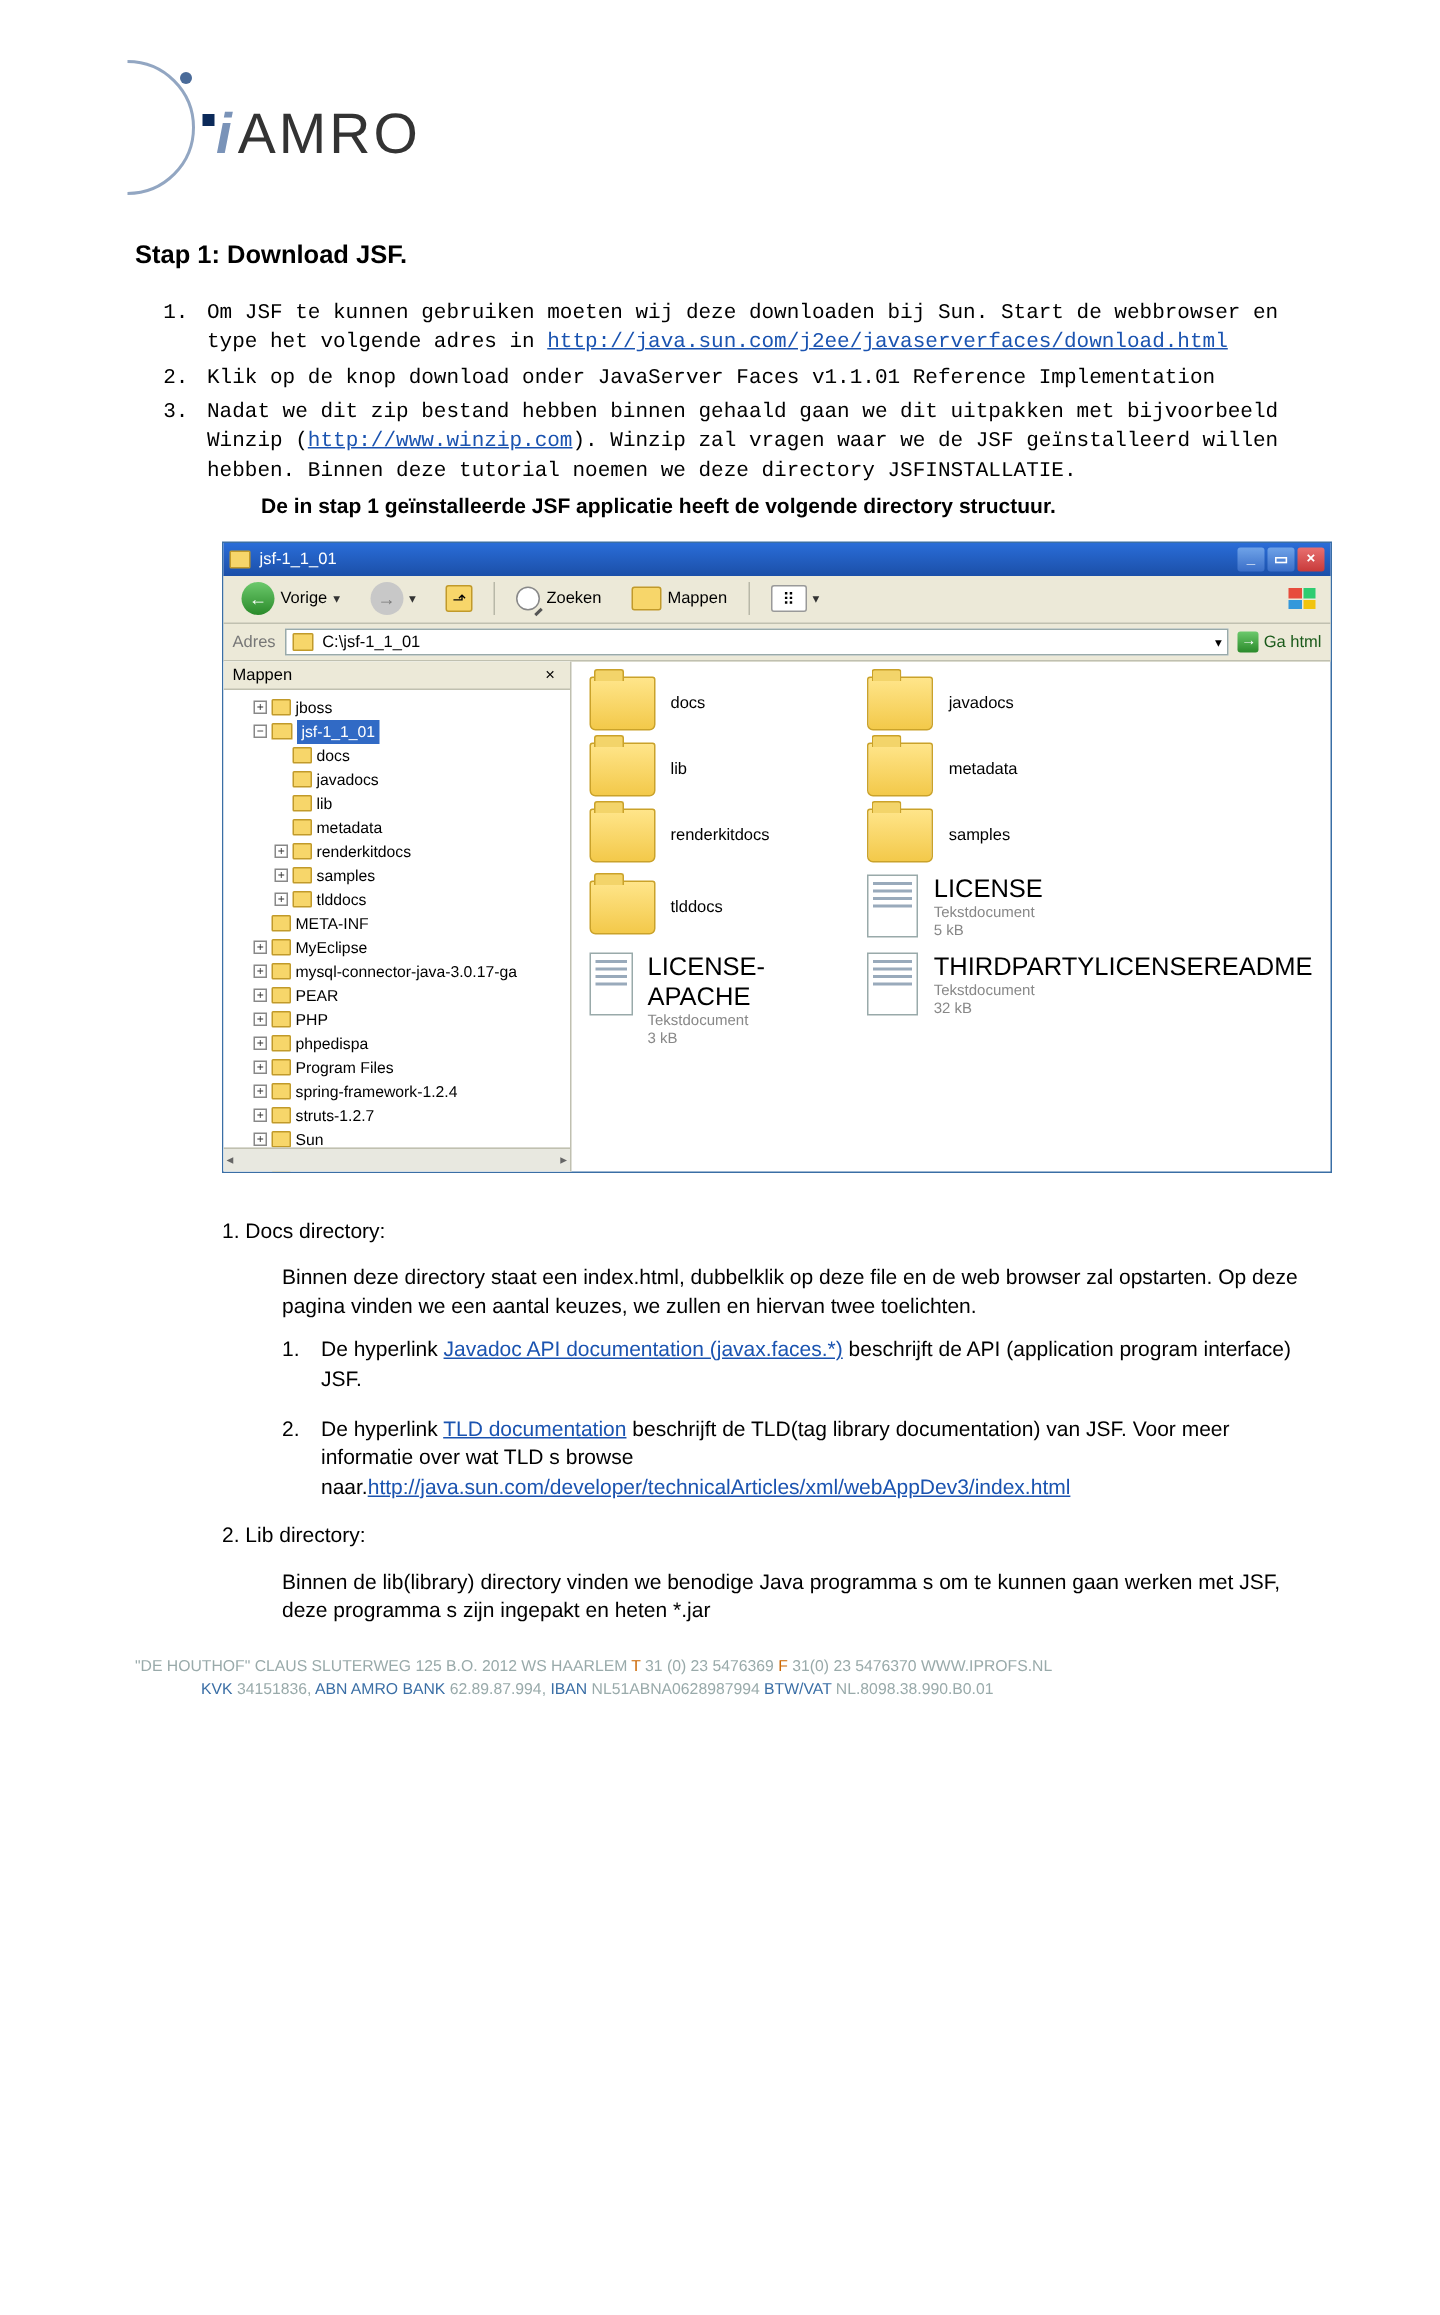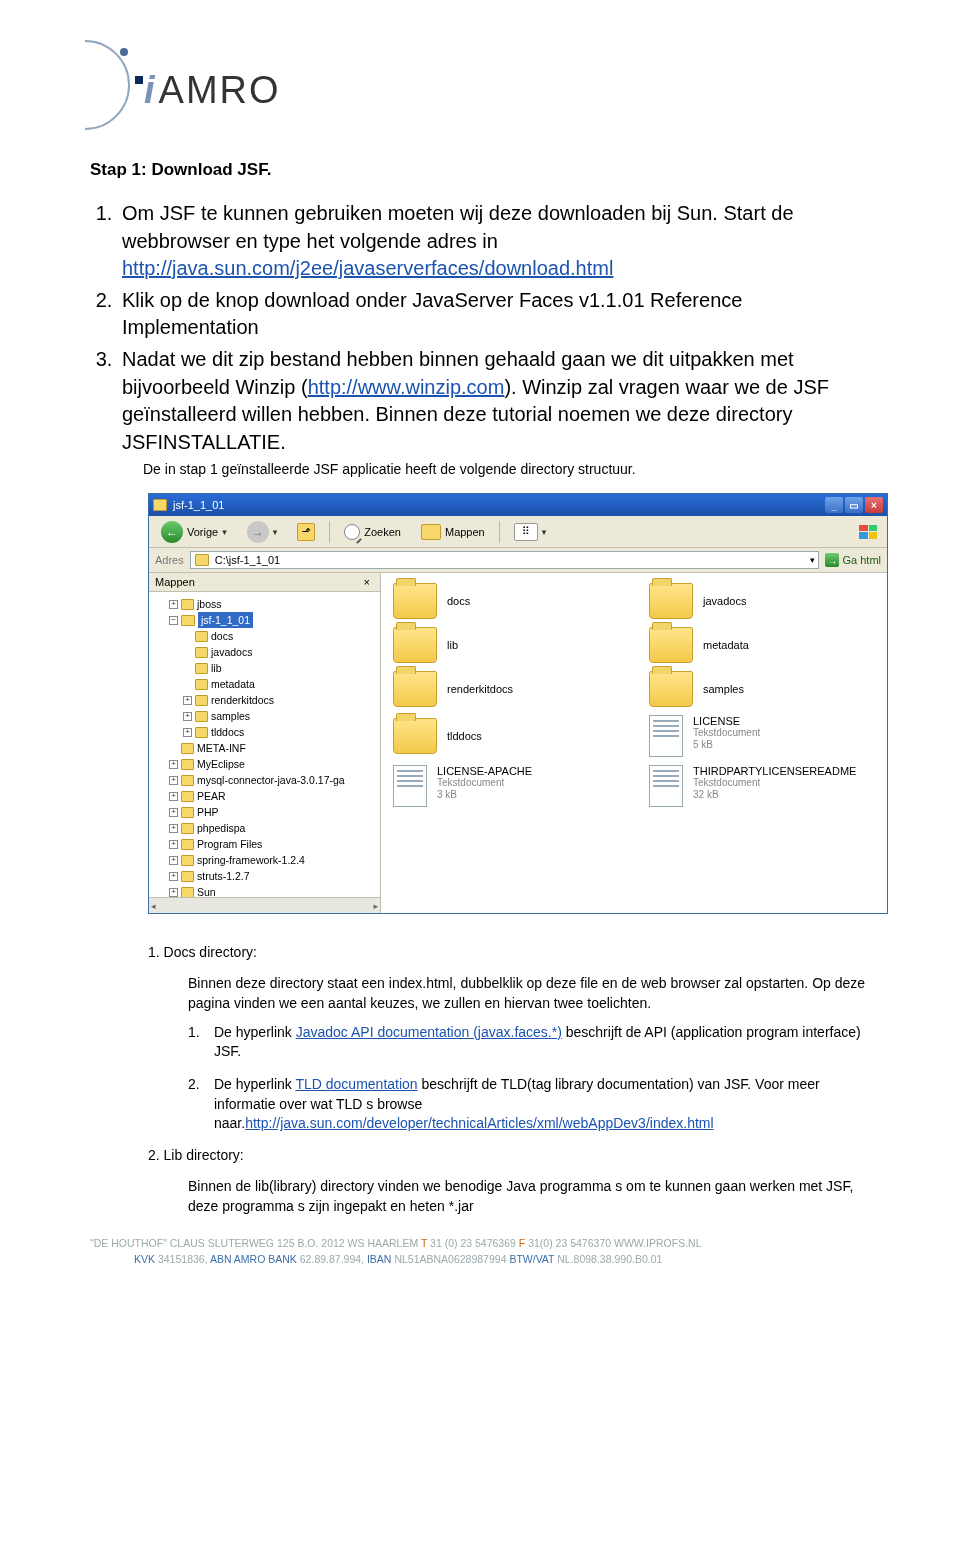--- a/index.html
+++ b/index.html
@@ -23,21 +23,21 @@
   .logo-text {
     margin-left:45px;
     font-family: Arial, sans-serif;
     font-size: 38px; letter-spacing: 2px; color:#333; font-weight:400;
     display:flex; align-items:center;
   }
   .logo-i { color:#7a93b8; font-style:italic; font-weight:bold; margin-right:2px;}
   .logo-dot { width:8px; height:8px; background:#0b2a5a; display:inline-block; margin-bottom:20px; margin-right:1px;}
   h2.step { font-family: Verdana, Arial; font-size:17px; font-weight:bold; margin: 18px 0 20px 0;}
   .body-text { font-size:14px; line-height:1.35; }
-  ol.main { margin-left: 28px; font-size:20px; line-height:1.38; }
+  ol.main { margin-left: 44px; font-size:14px; line-height:1.38;font-family:Liberation Mono, monospace; }
   ol.main > li { margin-bottom: 4px; padding-left:4px;}
   a.link { color:#1a53b0; text-decoration:underline; }
   .para-ind2 { margin:14px 0 10px 98px; font-size:14px; line-height:1.38;}
   .sub-num { display:flex; gap:8px; margin-left:98px; font-size:14px; line-height:1.38; margin-bottom:14px;}
   .sub-num .n { flex:0 0 18px; }
   
   .explorer {
     width: 740px; border:1px solid #3a6ea5; margin:14px 0 20px 58px;
     font-family: Tahoma, Arial, sans-serif; font-size:11px;
     background:#fff;
@@ -90,21 +90,21 @@
   .ind1 { padding-left:18px;} .ind2 { padding-left:32px;}
   .tree-scroll-x { position:absolute; left:0; right:0; bottom:0; height:16px; background:#e8e8e0; border-top:1px solid #c0c0b0; display:flex; justify-content:space-between; align-items:center; padding:0 2px; font-size:9px; color:#666;}
   .content { flex:1; padding:10px 12px; display:grid; grid-template-columns: 1fr 1fr; grid-auto-rows: min-content; gap:8px 30px; align-content:start;}
   .bigfold { display:flex; align-items:center; gap:10px;}
   .bigfold-icon { width:44px; height:36px; background:linear-gradient(#ffe58a,#f3c94a); border:1px solid #caa22a; border-radius:2px 2px 4px 4px; position:relative;}
   .bigfold-icon::before {content:"";position:absolute;top:-6px;left:2px;width:18px;height:7px;background:#f3d46a;border:1px solid #caa22a;border-bottom:none;border-radius:2px 2px 0 0;}
   .txtfile { display:flex; align-items:flex-start; gap:10px;}
   .txtfile-icon { width:34px; height:42px; border:1px solid #9aa; background:#fff; position:relative; padding:4px 3px;}
   .txtfile-icon .ln { height:2px; background:#9ab; margin-bottom:3px;}
   .txtmeta { font-size:10px; color:#888; line-height:12px;}
-  .txtname { font-size:11px; color:#000;}
+  .txtname { font-size:17px; color:#000;}
   
   .footer {
     position:absolute; left:0; right:0; padding:10px 90px 18px 90px;
     font-size:10.5px; line-height:1.5; text-align:left;
   }
   .footer .l1 { color:#3a6ea5; }
   .footer .l1 .gray { color:#9aa;}
   .footer .l1 .org { color:#cc6600; }
   .footer .l2 { color:#3a6ea5;padding-left:44px;}
   .footer .l2 .gray { color:#9aa;}
@@ -130,21 +130,21 @@
     <li>
       <span>Om JSF te kunnen gebruiken moeten wij deze downloaden bij Sun. Start  de webbrowser en type het volgende adres in </span>
       <a class="link">http://java.sun.com/j2ee/javaserverfaces/download.html</a>
     </li>
     <li>Klik op de knop download onder JavaServer Faces v1.1.01 Reference Implementation</li>
     <li>
       <span>Nadat we dit zip bestand hebben binnen gehaald gaan we dit uitpakken met bijvoorbeeld Winzip (</span><a class="link">http://www.winzip.com</a><span>). Winzip zal vragen waar we de JSF geïnstalleerd willen hebben. Binnen deze tutorial noemen we deze directory JSFINSTALLATIE.</span>
     </li>
   </ol>
 
-  <p class="body-text" style="margin-left:53px;">De in stap 1 geïnstalleerde JSF applicatie heeft de volgende directory structuur.</p>
+  <p class="body-text" style="margin-left:84px;font-weight:bold;">De in stap 1 geïnstalleerde JSF applicatie heeft de volgende directory structuur.</p>
 
   <div class="explorer">
     <div class="titlebar">
       <div class="tl">
         <div class="win-icon"></div>
         <span>jsf-1_1_01</span>
       </div>
       <div class="win-btns">
         <div class="win-btn win-min">_</div>
         <div class="win-btn win-max">▭</div>

